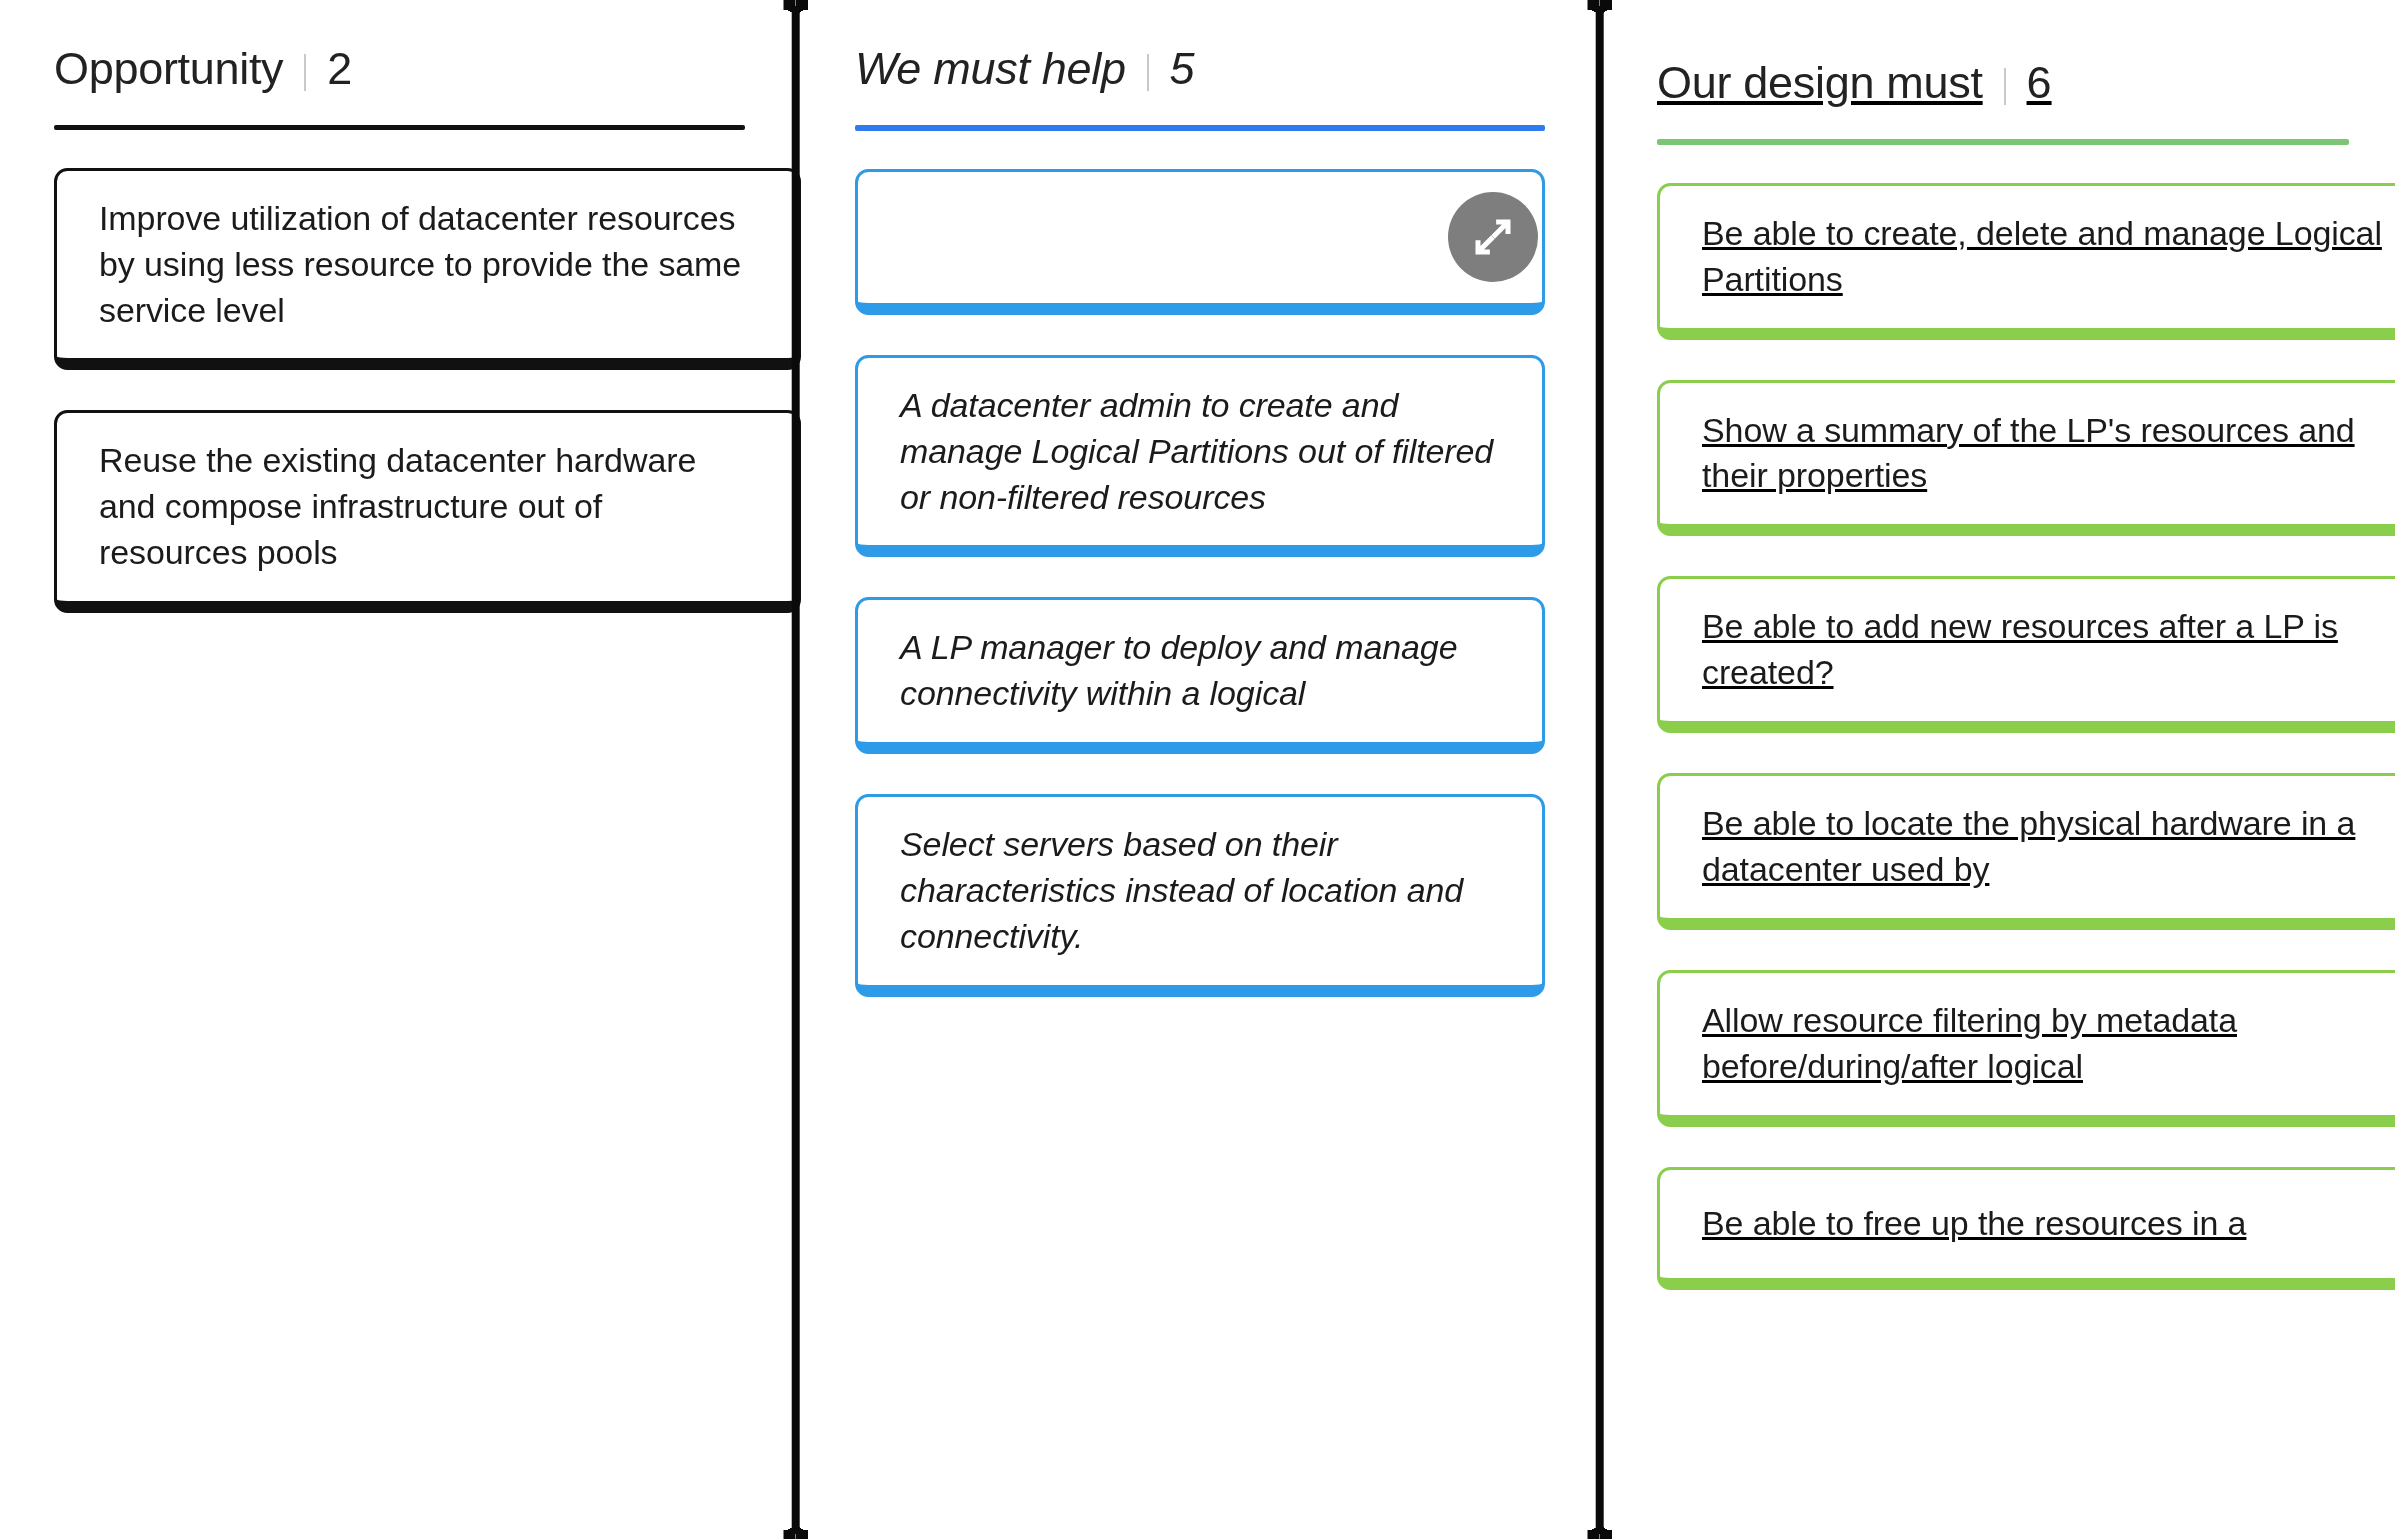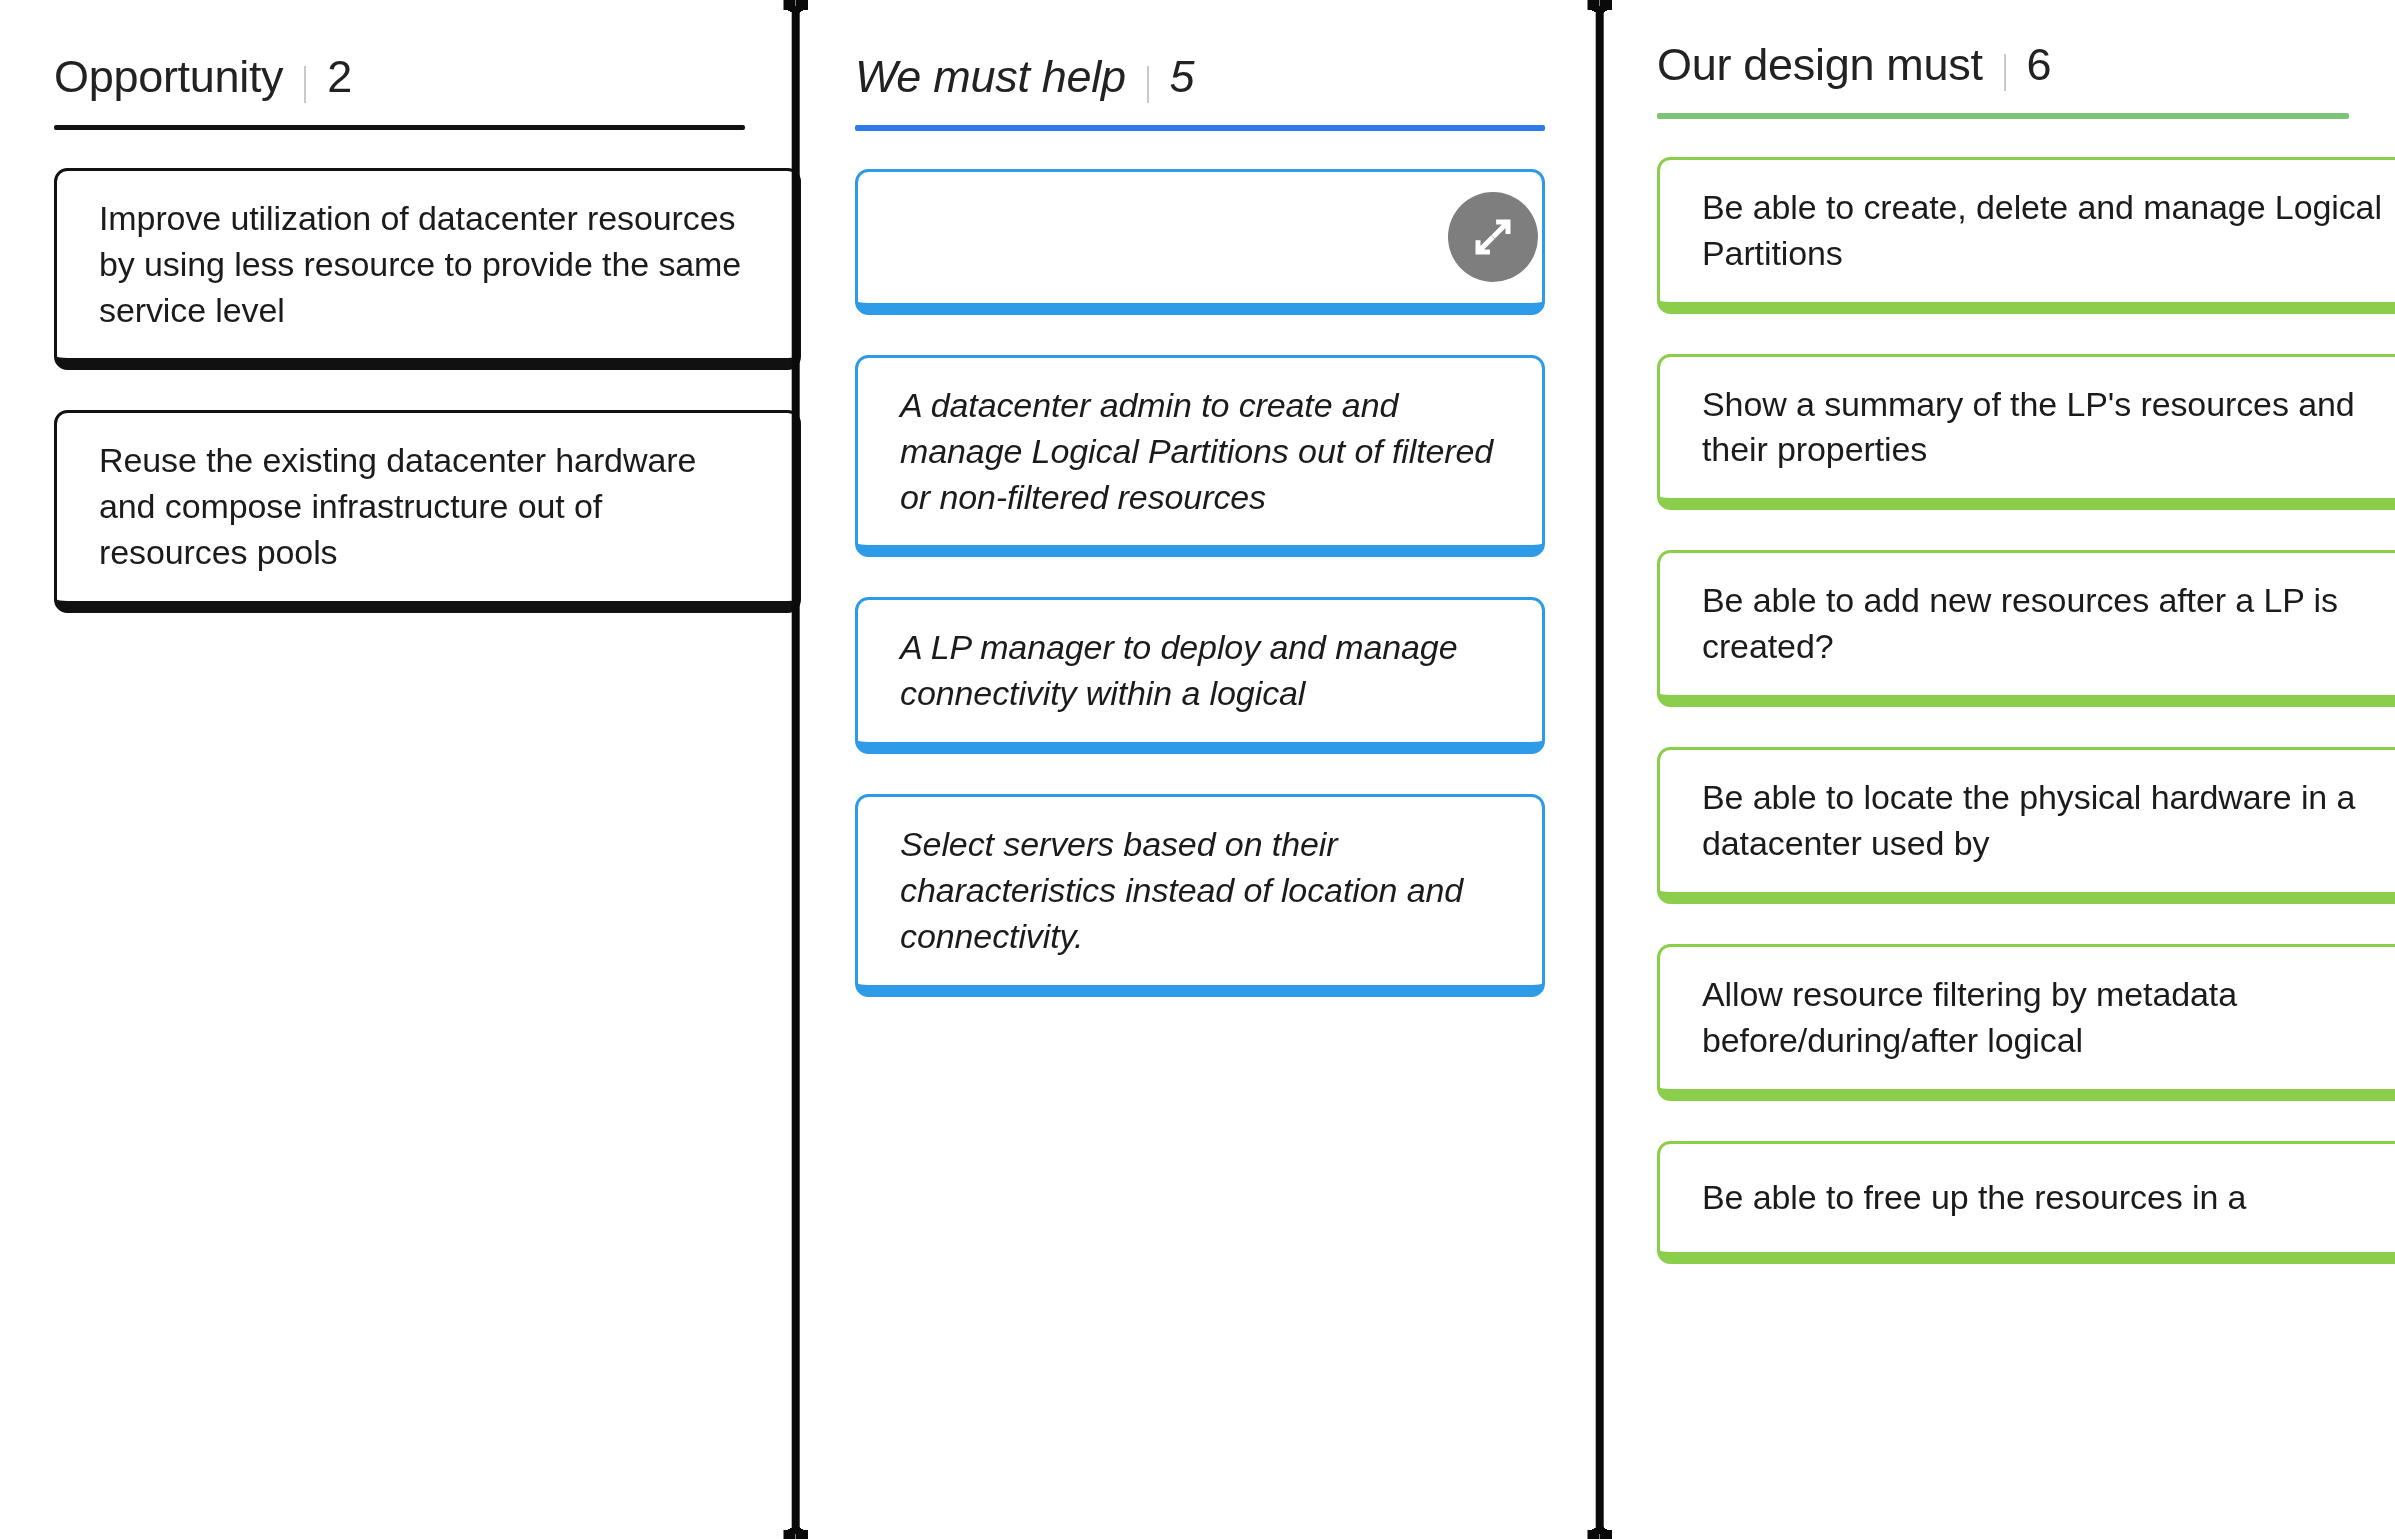--- a/index.html
+++ b/index.html
@@ -80,26 +80,26 @@
   #column-0 { width: 783px; padding: 0 0 0 0; }
   #column-1 { width: 804px; }
   #column-2 { width: 808px; }
 
   .column-inner {
     box-sizing: border-box;
     height: 100%;
   }
   #column-0 .column-inner { padding: 38px 48px 0 54px; }
   #column-1 .column-inner { padding: 38px 43px 0 72px; font-style: italic; }
-  #column-2 .column-inner { padding: 26px 27px 0 70px; }
+  #column-2 .column-inner { padding: 52px 27px 0 70px; text-decoration: underline; }
 
   
   .column-header {
     display: flex;
-    align-items: flex-end;
+    align-items: center;
     gap: 0;
     height: 61px;
   }
   .column-title {
     font-size: 45px;
     font-weight: 400;
     color: #222222;
     letter-spacing: -0.3px;
     line-height: 1;
     white-space: nowrap;

